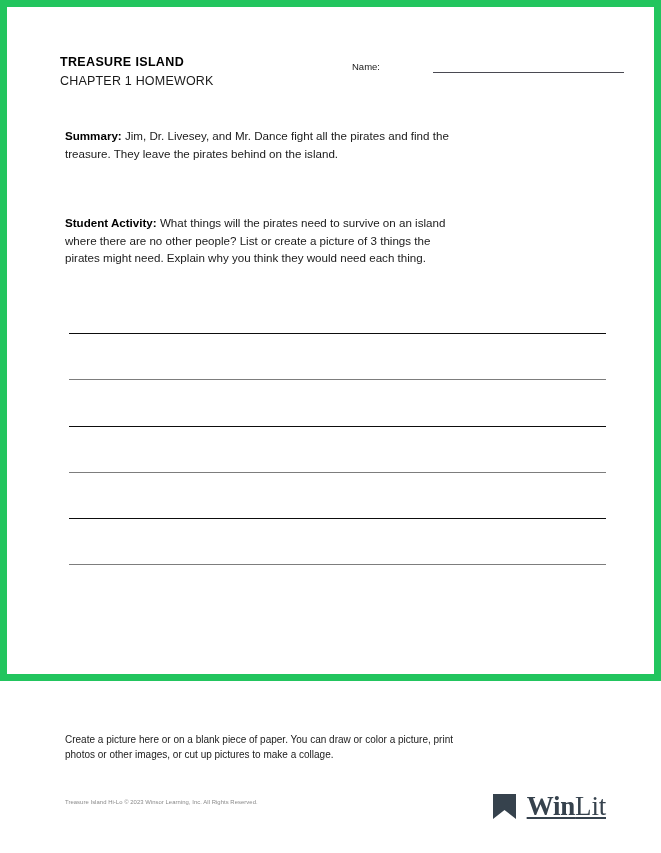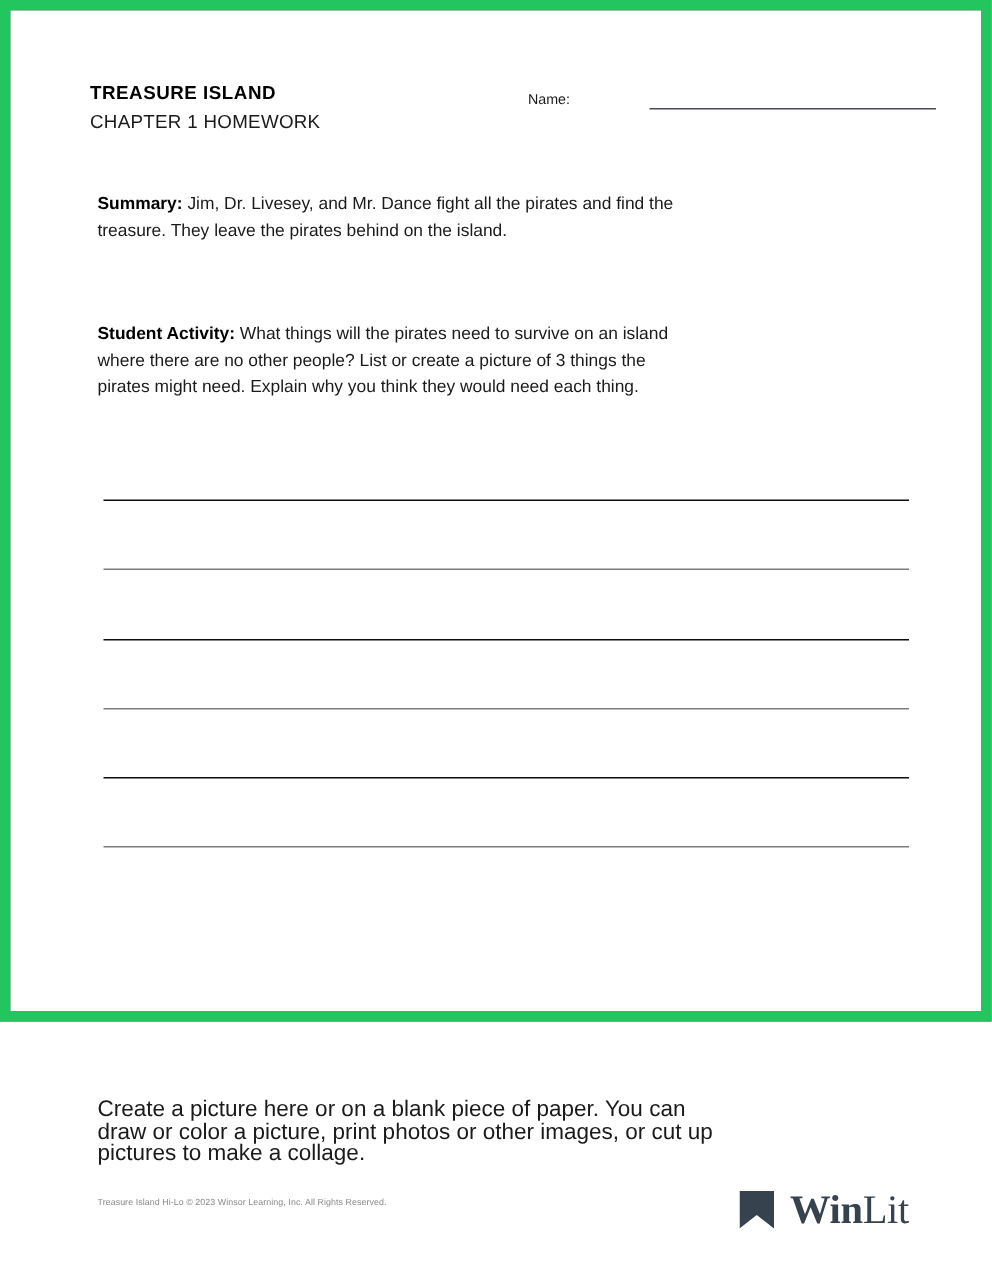--- a/index.html
+++ b/index.html
@@ -117,21 +117,21 @@
   .write-line.soft {
     border-bottom-color: #7d7d7d;
   }
 
   
   #note {
     position: absolute;
     left: 58px;
     top: 726px;
     width: 412px;
-    font-size: 15px;
+    font-size: 10px;
     line-height: 14.6px;
     color: #1a1a1a;
   }
 
   
   #footer {
     position: absolute;
     left: 58px;
     right: 48px;
     top: 784px;
@@ -160,20 +160,21 @@
     display: block;
   }
   .wordmark {
     margin-left: 11px;
     font-family: "Liberation Serif", serif;
     font-size: 27px;
     line-height: 27px;
     color: #36424d;
     white-space: nowrap;
     letter-spacing: -0.2px;
+    text-decoration: underline;
   }
   .wordmark .w-bold { font-weight: bold; }
   .wordmark .w-light { font-weight: normal; }
 </style>
 </head>
 <body>
 
 <div id="page">
   <div id="sheet">
 

